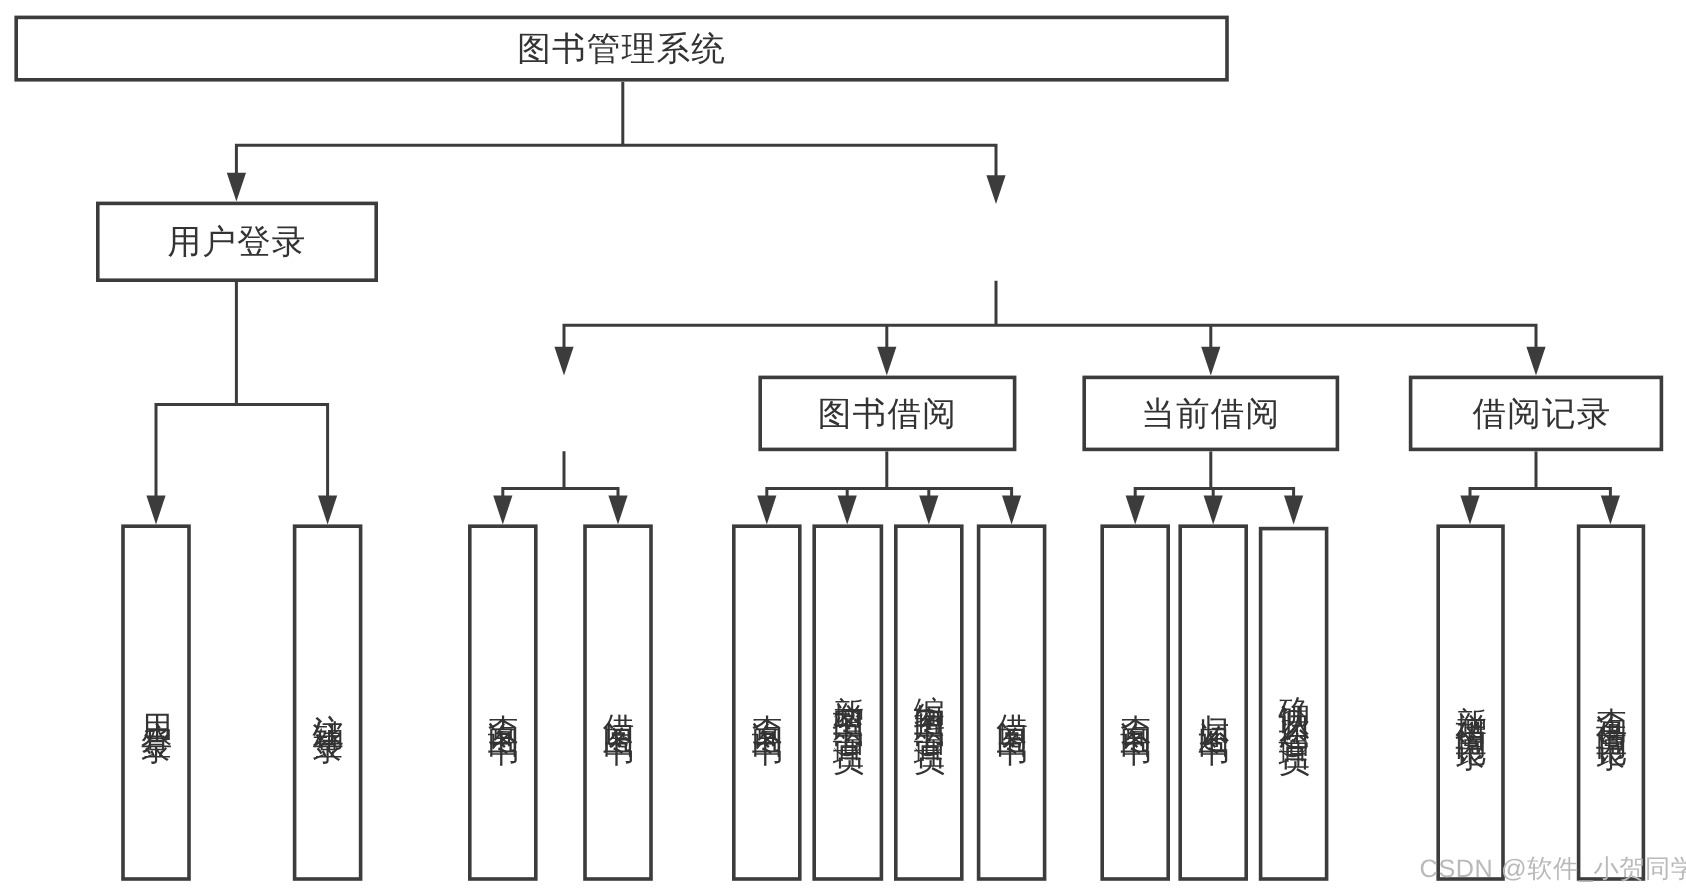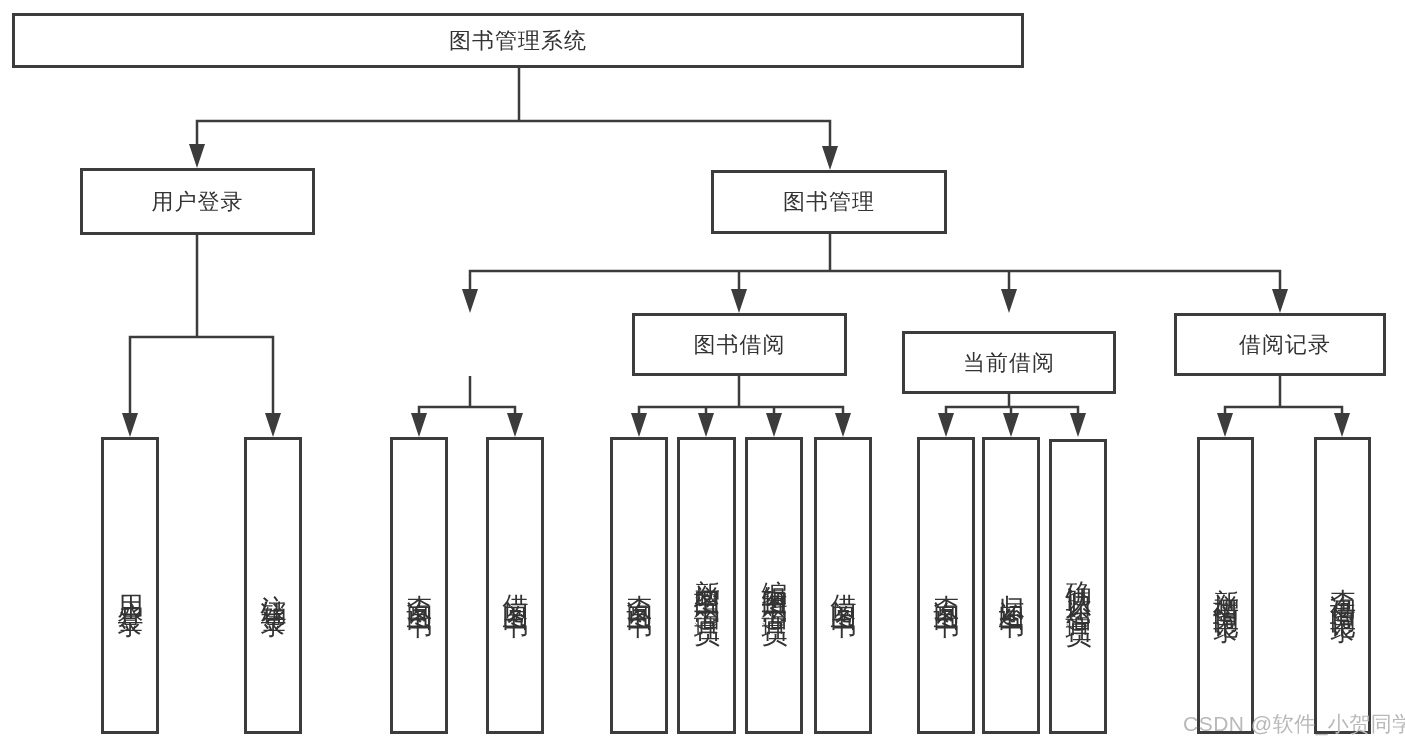--- a/index.html
+++ b/index.html
@@ -14,21 +14,21 @@
   .connectors{position:absolute;left:0;top:0;pointer-events:none;}
   .box{
     position:absolute;
     background:#ffffff;
     border:3px solid #3c3c3c;
     box-sizing:border-box;
     display:flex;
     align-items:center;
     justify-content:center;
   }
-  .hbox{font-size:22px;letter-spacing:1px;font-weight:500;}
+  .hbox{font-size:28px;letter-spacing:1px;font-weight:500;}
   .vbox{font-size:26px;}
   .vbox .vtext{
     writing-mode:vertical-rl;
     text-orientation:mixed;
     letter-spacing:6px;
     line-height:1.15;
     font-weight:500;
   }
   .watermark{
     position:absolute;
@@ -81,24 +81,23 @@
       <polygon points="1003,413 1019,413 1011,437"></polygon>
       <polygon points="1070,413 1086,413 1078,437"></polygon>
       <polygon points="1217,413 1233,413 1225,437"></polygon>
       <polygon points="1334,413 1350,413 1342,437"></polygon>
     </g>
   </svg>
 
   <div class="box hbox" style="left:12px;top:13px;width:1012px;height:55px;">图书管理系统</div>
 
   <div class="box hbox" style="left:80px;top:168px;width:235px;height:67px;">用户登录</div>
-  <div class="box hbox" style="left:711px;top:170px;width:236px;height:64px;">图书管理</div>
 
   <div class="box hbox" style="left:632px;top:313px;width:215px;height:63px;text-align:right;">图书借阅</div>
-  <div class="box hbox" style="left:902px;top:313px;width:214px;height:63px;margin-top:18px;">当前借阅</div>
+  <div class="box hbox" style="left:902px;top:313px;width:214px;height:63px;">当前借阅</div>
   <div class="box hbox" style="left:1174px;top:313px;width:212px;height:63px;padding-left:10px;">借阅记录</div>
 
   <div class="box vbox" style="left:101px;top:437px;width:58px;height:297px;">
     <span class="vtext">用户登录</span>
   </div>
   <div class="box vbox" style="left:244px;top:437px;width:58px;height:297px;">
     <span class="vtext">注销登录</span>
   </div>
 
   <div class="box vbox" style="left:390px;top:437px;width:58px;height:297px;">

